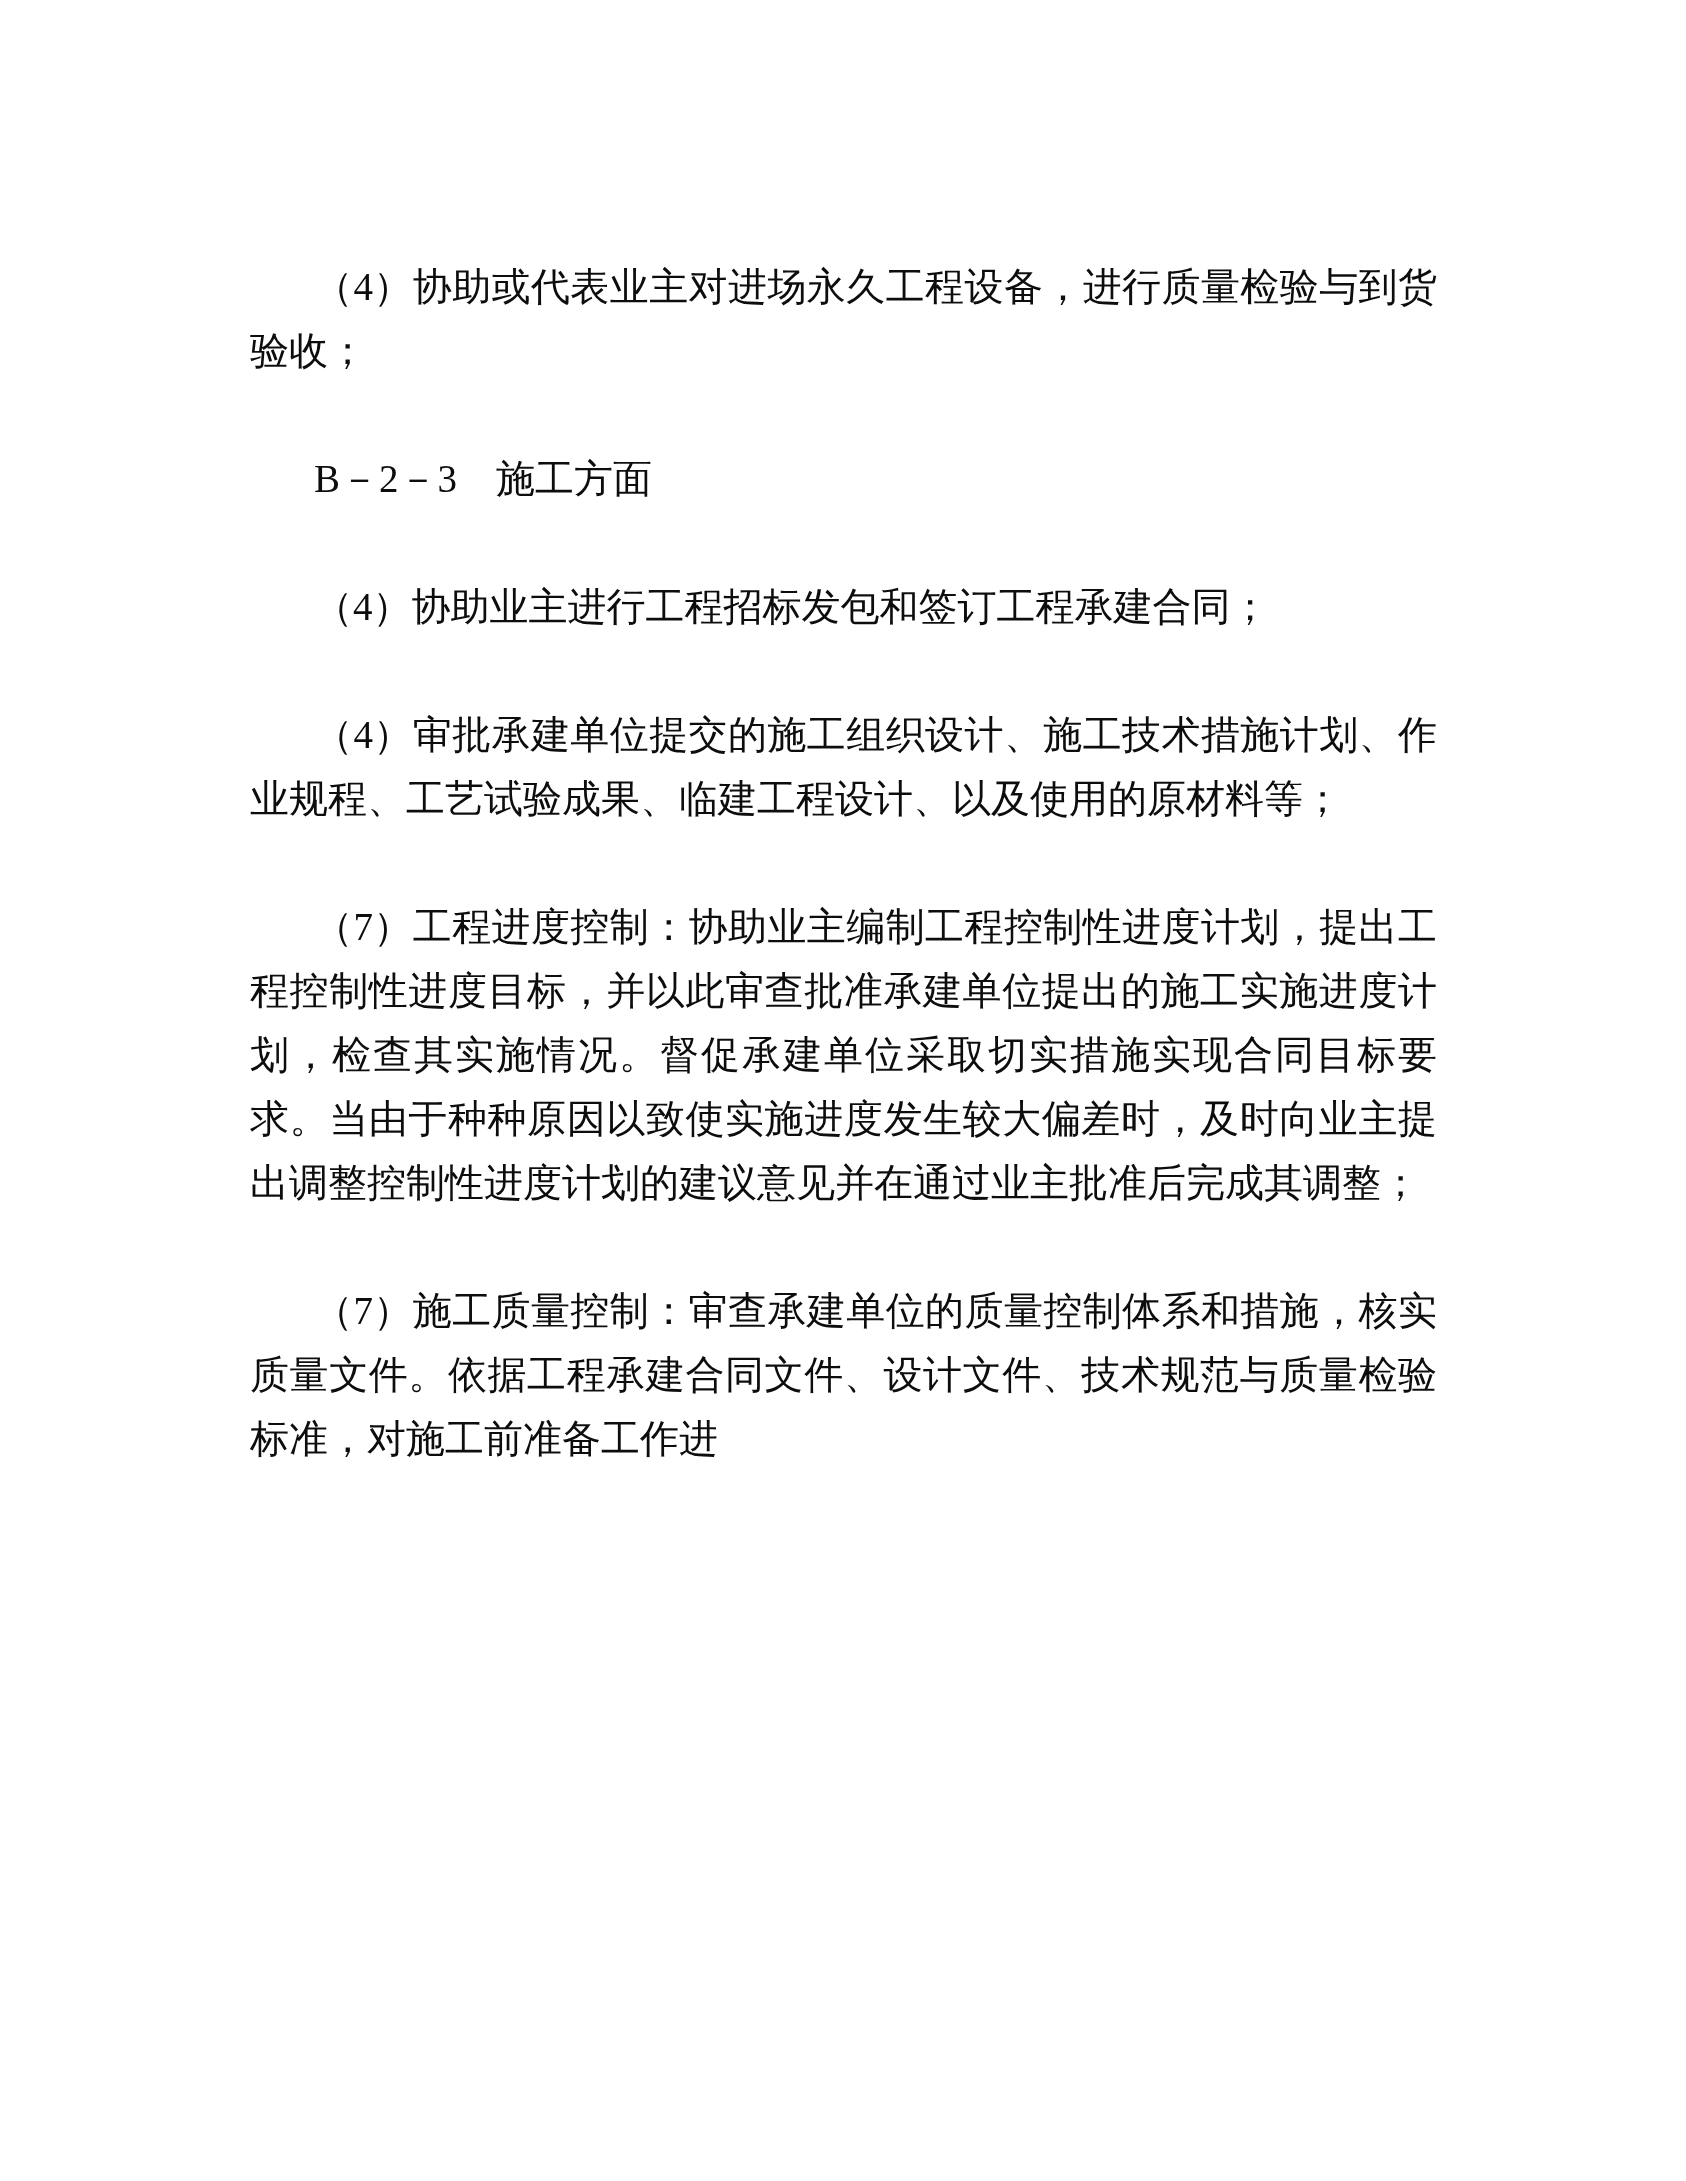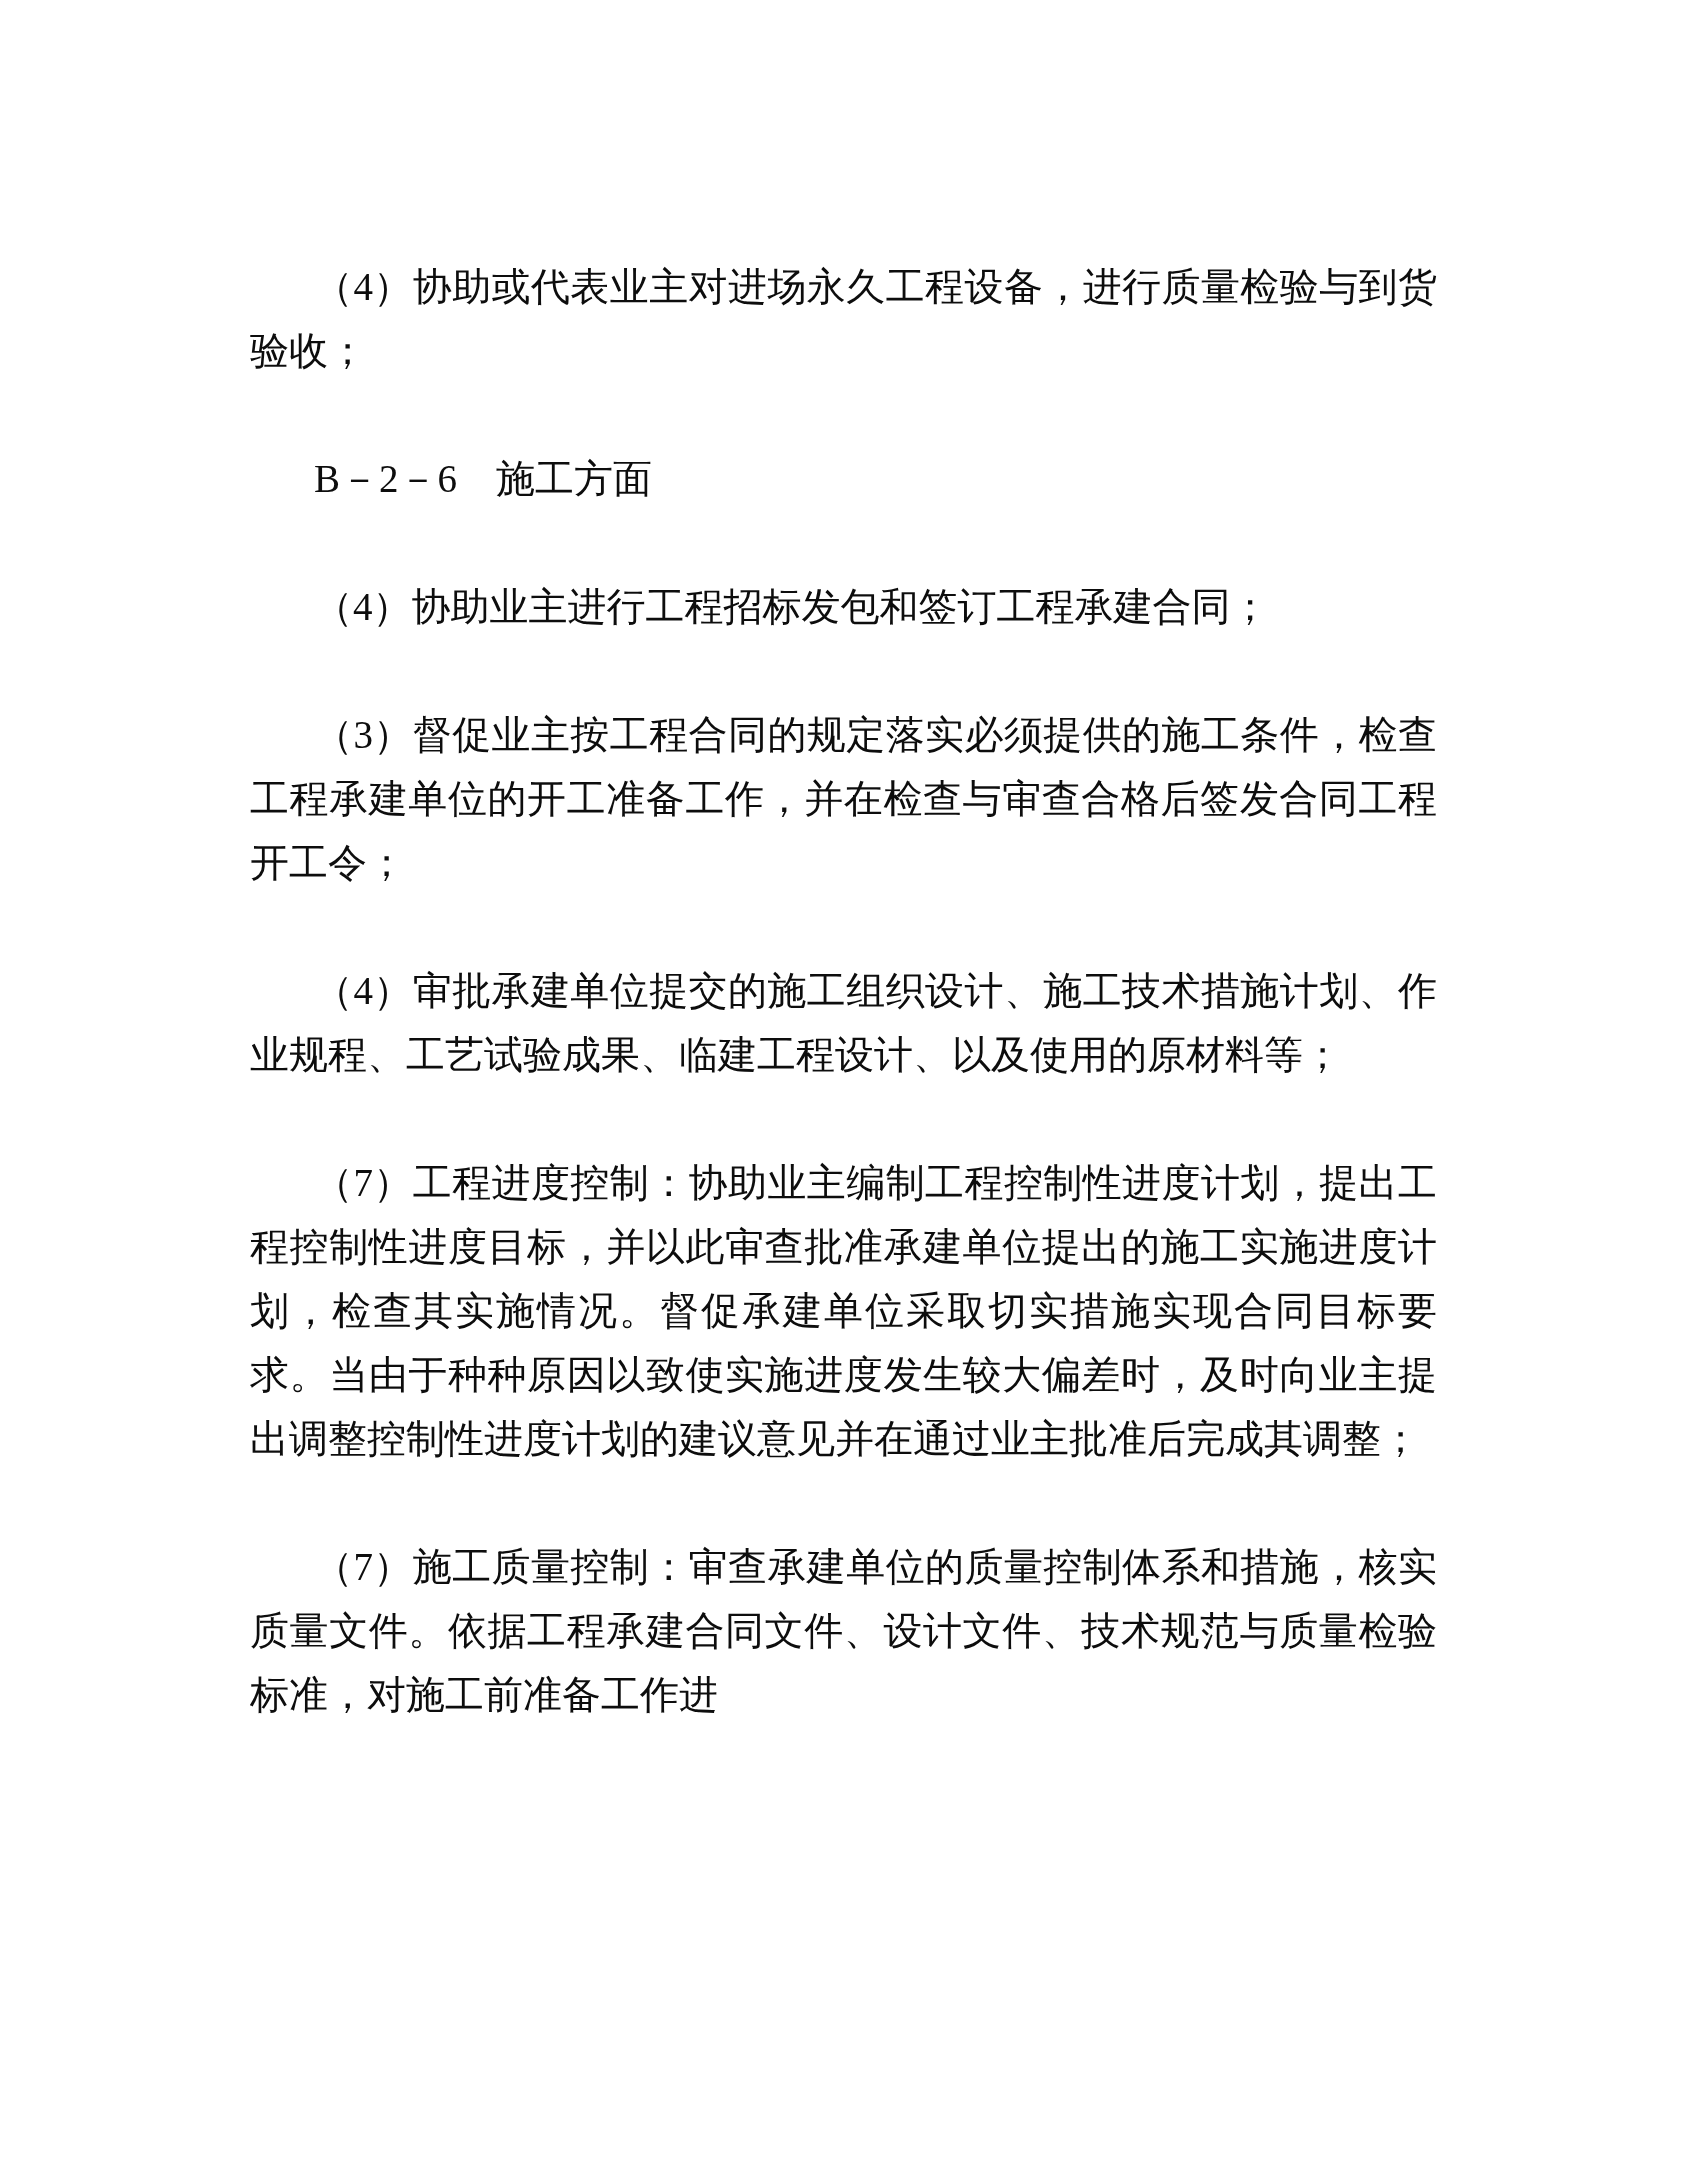--- a/index.html
+++ b/index.html
@@ -36,21 +36,20 @@
   p.para.heading {
     text-align: left;
   }
 </style>
 </head>
 <body>
 
 <div class="page">
   <div class="doc-content">
       <p class="para">（4）协助或代表业主对进场永久工程设备，进行质量检验与到货验收；</p>
-      <p class="para heading">B－2－6　施工方面</p>
+      <p class="para heading">B－2－3　施工方面</p>
       <p class="para">（4）协助业主进行工程招标发包和签订工程承建合同；</p>
-      <p class="para">（3）督促业主按工程合同的规定落实必须提供的施工条件，检查工程承建单位的开工准备工作，并在检查与审查合格后签发合同工程开工令；</p>
       <p class="para">（4）审批承建单位提交的施工组织设计、施工技术措施计划、作业规程、工艺试验成果、临建工程设计、以及使用的原材料等；</p>
       <p class="para">（7）工程进度控制：协助业主编制工程控制性进度计划，提出工程控制性进度目标，并以此审查批准承建单位提出的施工实施进度计划，检查其实施情况。督促承建单位采取切实措施实现合同目标要求。当由于种种原因以致使实施进度发生较大偏差时，及时向业主提出调整控制性进度计划的建议意见并在通过业主批准后完成其调整；</p>
       <p class="para">（7）施工质量控制：审查承建单位的质量控制体系和措施，核实质量文件。依据工程承建合同文件、设计文件、技术规范与质量检验标准，对施工前准备工作进</p>
     </div>
 </div>
 
 
 </body></html>

